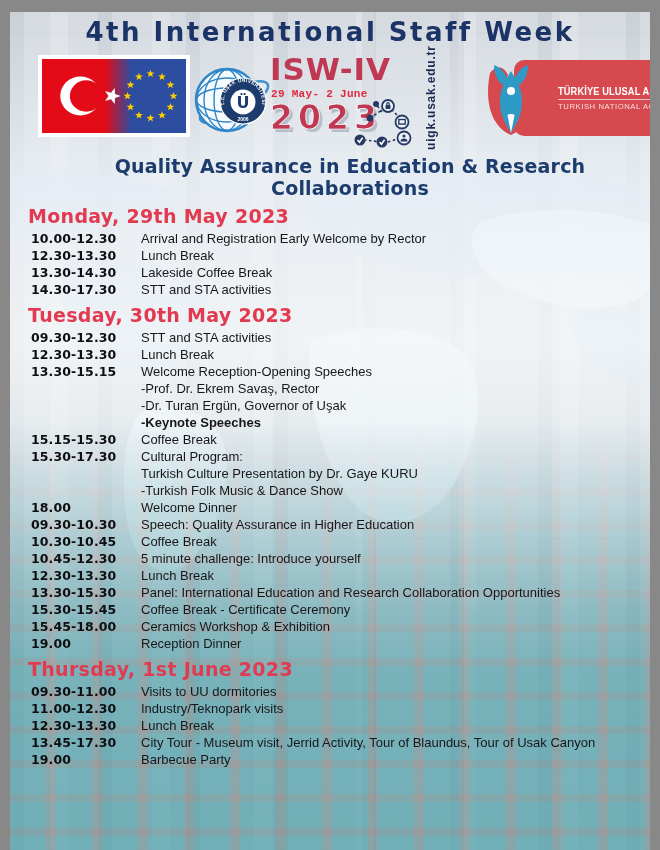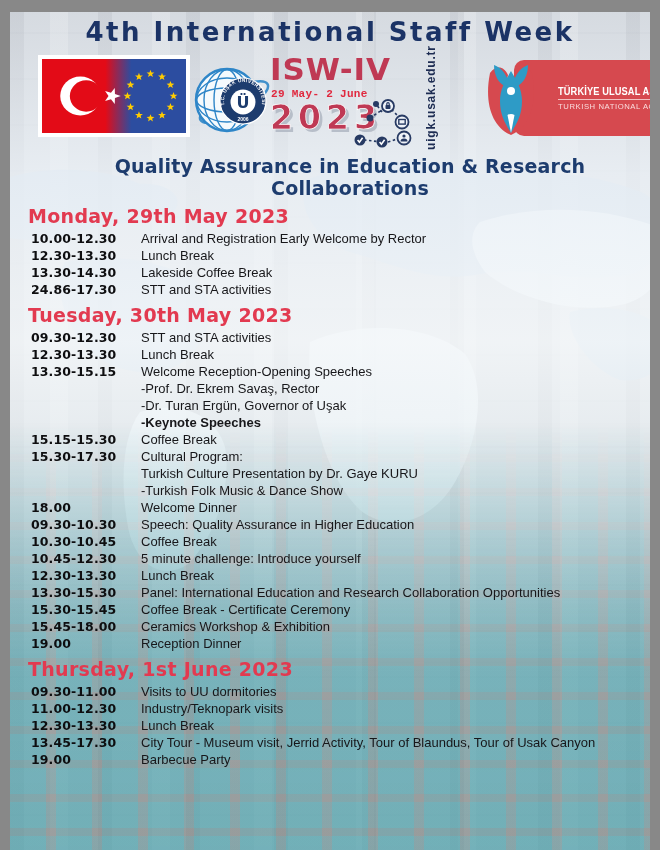--- a/index.html
+++ b/index.html
@@ -214,21 +214,21 @@
               <div class="line">Lunch Break</div>
             </div>
           </div>
           <div class="row">
             <div class="time">13.30-14.30</div>
             <div class="desc">
               <div class="line">Lakeside Coffee Break</div>
             </div>
           </div>
           <div class="row">
-            <div class="time">24.86-17.30</div>
+            <div class="time">14.30-17.30</div>
             <div class="desc">
               <div class="line">STT and STA activities</div>
             </div>
           </div>
         </section>
         <section>
           <h2 class="day-title">Tuesday, 30th May 2023</h2>
           <div class="row">
             <div class="time">09.30-12.30</div>
             <div class="desc">

